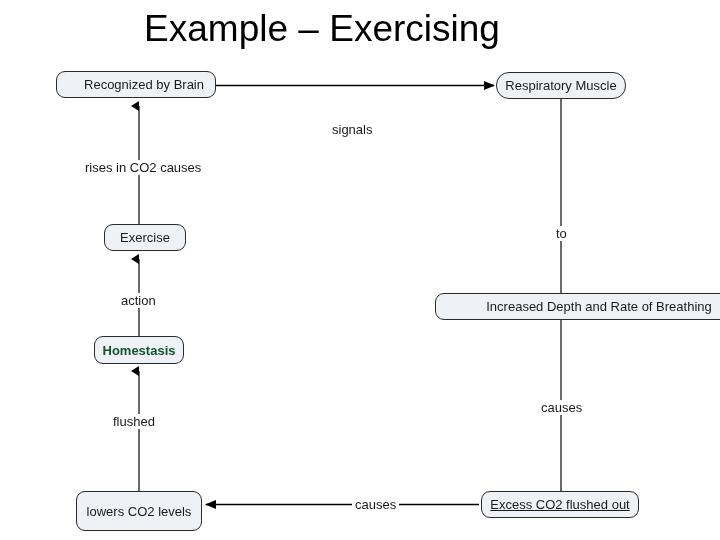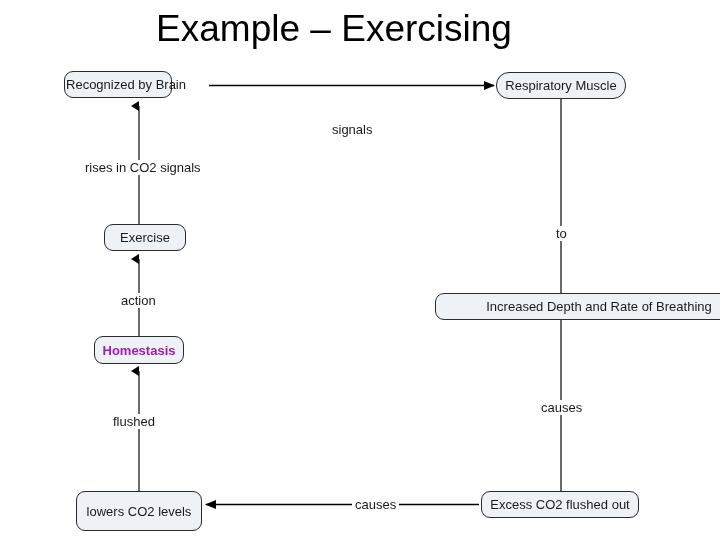--- a/index.html
+++ b/index.html
@@ -10,21 +10,21 @@
   #slide {
     position: relative;
     width: 720px;
     height: 540px;
     background: #ffffff;
     overflow: hidden;
     font-family: "Liberation Sans", sans-serif;
   }
   #title {
     position: absolute;
-    left: 16px;
+    left: 4px;
     top: 8px;
     width: 636px;
     text-align: center;
     font-family: "Liberation Sans", sans-serif;
     font-size: 37px;
     font-weight: 400;
     color: #000000;
     letter-spacing: 0px;
     white-space: nowrap;
   }
@@ -44,21 +44,21 @@
     display: flex;
     align-items: center;
     justify-content: center;
     font-family: "Liberation Sans", sans-serif;
     font-size: 13px;
     color: #1a1a1a;
     white-space: nowrap;
     line-height: 1;
   }
   .node.accent {
-    color: #a21caf;
+    color: #14532d;
     font-weight: bold;
   }
   .edge-label {
     position: absolute;
     font-family: "Liberation Sans", sans-serif;
     font-size: 13px;
     color: #1a1a1a;
     background: #ffffff;
     white-space: nowrap;
     line-height: 1;
@@ -90,21 +90,21 @@
 
     <line x1="479" y1="504.5" x2="206" y2="504.5" stroke="#000000" stroke-width="1.4" marker-end="url(#ah)"></line>
 
     <line x1="139" y1="491" x2="139" y2="371" stroke="#1a1a1a" stroke-width="1.3" marker-end="url(#arrow-up)"></line>
 
     <line x1="139" y1="336" x2="139" y2="259" stroke="#1a1a1a" stroke-width="1.3" marker-end="url(#arrow-up)"></line>
 
     <line x1="139" y1="224" x2="139" y2="106" stroke="#1a1a1a" stroke-width="1.3" marker-end="url(#arrow-up)"></line>
   </svg>
 
-  <div class="node" style="left:64px; top:71px; width:108px; height:27px;padding-left:16px;">
+  <div class="node" style="left:56px; top:71px; width:160px; height:27px;padding-left:16px;">
     <span>Recognized by Brain</span>
   </div>
 
   <div class="node" style="left:496px; top:72px; width:130px; height:27px;border-radius:13px;">
     <span>Respiratory Muscle</span>
   </div>
 
   <div class="node" style="left:104px; top:224px; width:82px; height:27px;">
     <span>Exercise</span>
   </div>
@@ -114,31 +114,31 @@
   </div>
 
   <div class="node" style="left:435px; top:293px; width:302px; height:27px;padding-left:26px;">
     <span>Increased Depth and Rate of Breathing</span>
   </div>
 
   <div class="node" style="left:76px; top:491px; width:126px; height:40px;">
     <span>lowers CO2 levels</span>
   </div>
 
-  <div class="node" style="left:481px; top:491px; width:158px; height:27px;">
+  <div class="node" style="left:481px; top:491px; width:158px; height:27px;text-decoration:underline;">
     <span>Excess CO2 flushed out</span>
   </div>
 
   <div class="edge-label" style="left:329px; top:76px;margin-top:46px;">signals</div>
 
   <div class="edge-label" style="left:553px; top:202px;margin-top:24px;">to</div>
 
   <div class="edge-label" style="left:538px; top:400px;">causes</div>
 
   <div class="edge-label" style="left:352px; top:497px;">causes</div>
 
   <div class="edge-label" style="left:110px; top:414px;">flushed</div>
 
   <div class="edge-label" style="left:118px; top:293px;">action</div>
 
-  <div class="edge-label" style="left:82px; top:160px;">rises in CO2 signals</div>
+  <div class="edge-label" style="left:82px; top:160px;">rises in CO2 causes</div>
 
 </div>
 
 </body></html>

